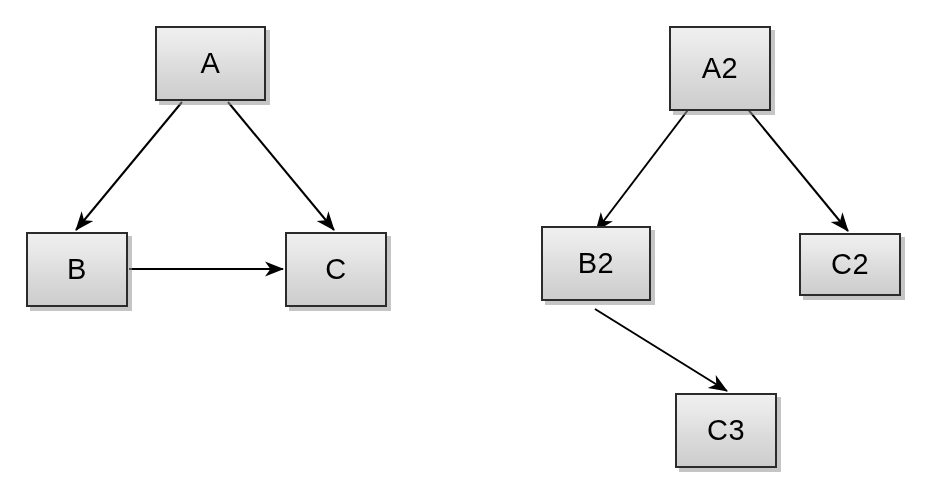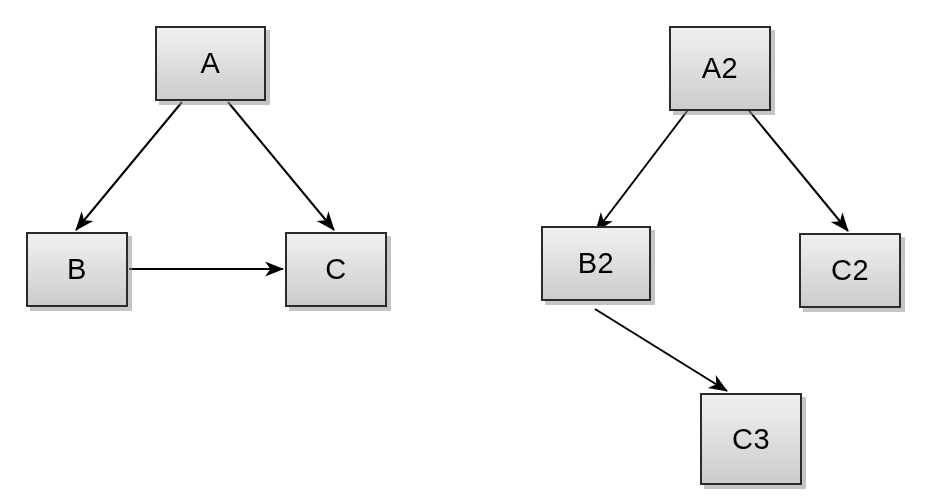--- a/index.html
+++ b/index.html
@@ -78,21 +78,21 @@
       </div>
       <div class="node" style="left: 285px; top: 232px; width: 102px; height: 75px;">
         <span class="node-label">C</span>
       </div>
       <div class="node" style="left: 669px; top: 26px; width: 102px; height: 85px;">
         <span class="node-label">A2</span>
       </div>
       <div class="node" style="left: 541px; top: 226px; width: 110px; height: 75px;">
         <span class="node-label">B2</span>
       </div>
-      <div class="node" style="left: 799px; top: 233px; width: 102px; height: 75px;">
+      <div class="node" style="left: 799px; top: 233px; width: 102px; height: 63px;">
         <span class="node-label">C2</span>
       </div>
-      <div class="node" style="left: 700px; top: 393px; width: 102px; height: 92px;">
+      <div class="node" style="left: 675px; top: 393px; width: 102px; height: 75px;">
         <span class="node-label">C3</span>
       </div>
     </div>
 
 </div>
 
 </body></html>

